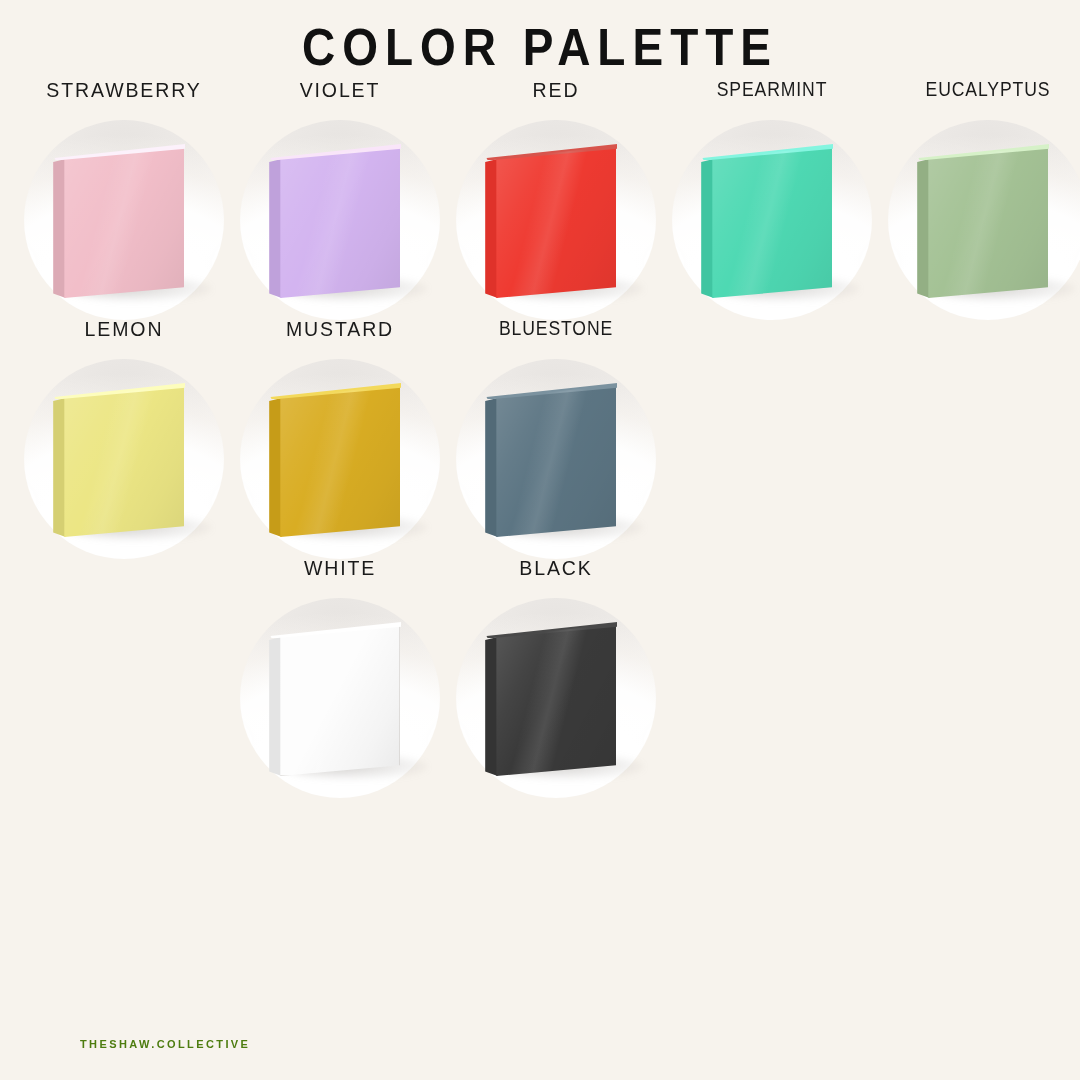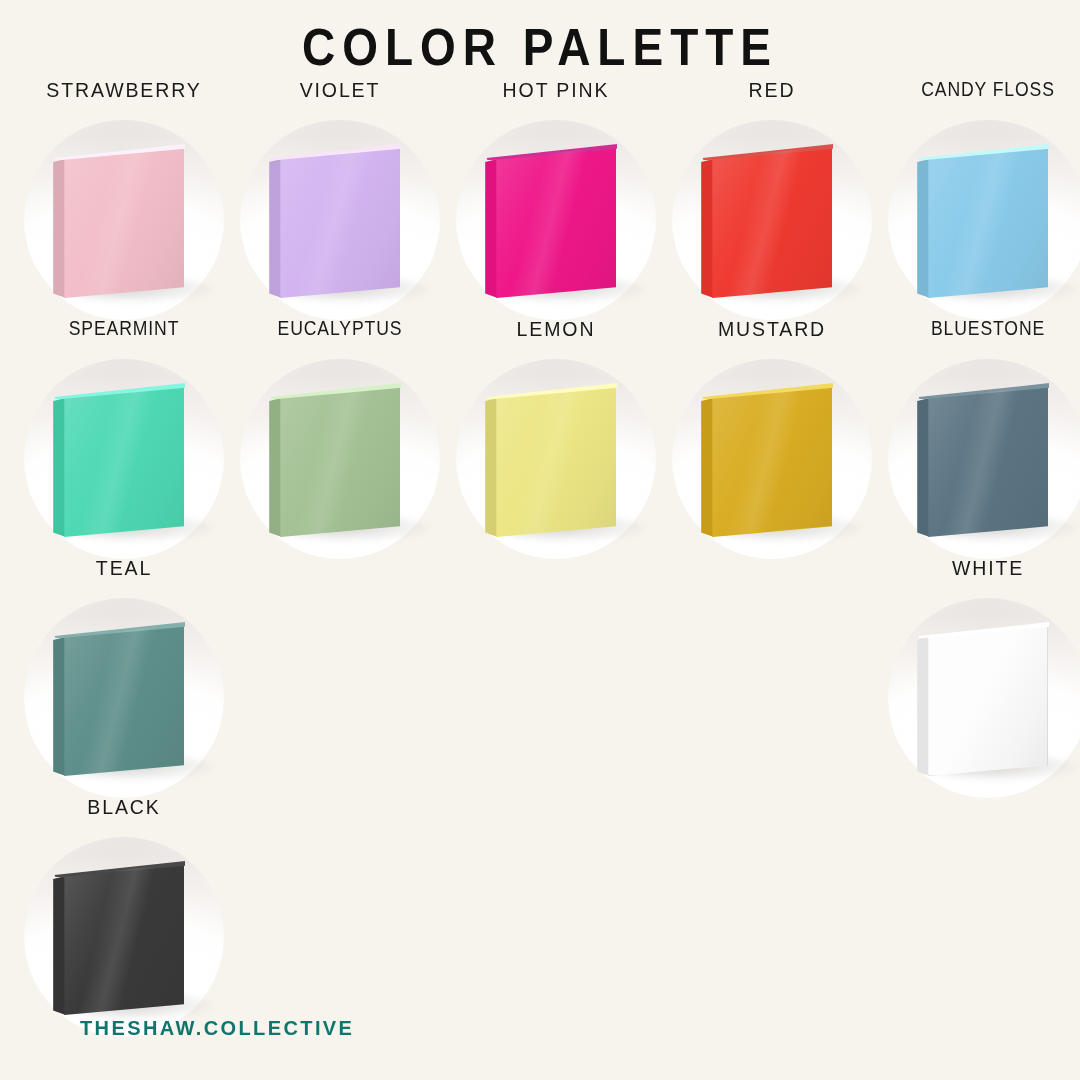--- a/index.html
+++ b/index.html
@@ -150,26 +150,26 @@
       rgba(255,255,255,0.00) 60%);
     pointer-events: none;
   }
   
   .tile[data-outline="1"] .tile-face { box-shadow: inset 0 0 0 1px rgba(205,202,198,0.55); }
 
   
   .footer-brand {
     position: absolute;
     left: 80px;
-    bottom: 40px;
+    bottom: 30px;
     font-family: "Liberation Sans", sans-serif;
     font-weight: bold;
-    font-size: 20px;
+    font-size: 11px;
     letter-spacing: 2.4px;
-    color: #0f766e;
+    color: #4d7c0f;
   }
 </style>
 </head>
 <body>
 
 <h1 class="page-title">COLOR PALETTE</h1>
 
 <div class="palette-grid">
     <div class="swatch-cell">
       <div class="swatch-label">STRAWBERRY</div>
@@ -189,48 +189,24 @@
         <div class="tile-shadow"></div>
         <div class="tile" style="--c: #d3b4f0;">
           <div class="tile-edge"></div>
           <div class="tile-face"></div>
           <div class="tile-top"></div>
           <div class="tile-gloss"></div>
         </div>
       </div>
     </div>
     <div class="swatch-cell">
-      <div class="swatch-label">HOT PINK</div>
-      <div class="swatch-disc">
-        <div class="tile-shadow"></div>
-        <div class="tile" style="--c: #ef1789;">
-          <div class="tile-edge"></div>
-          <div class="tile-face"></div>
-          <div class="tile-top"></div>
-          <div class="tile-gloss"></div>
-        </div>
-      </div>
-    </div>
-    <div class="swatch-cell">
       <div class="swatch-label">RED</div>
       <div class="swatch-disc">
         <div class="tile-shadow"></div>
         <div class="tile" style="--c: #ef3a31;">
-          <div class="tile-edge"></div>
-          <div class="tile-face"></div>
-          <div class="tile-top"></div>
-          <div class="tile-gloss"></div>
-        </div>
-      </div>
-    </div>
-    <div class="swatch-cell" data-wide="1">
-      <div class="swatch-label">CANDY FLOSS</div>
-      <div class="swatch-disc">
-        <div class="tile-shadow"></div>
-        <div class="tile" style="--c: #8acbea;">
           <div class="tile-edge"></div>
           <div class="tile-face"></div>
           <div class="tile-top"></div>
           <div class="tile-gloss"></div>
         </div>
       </div>
     </div>
     <div class="swatch-cell" data-wide="1">
       <div class="swatch-label">SPEARMINT</div>
       <div class="swatch-disc">
@@ -277,32 +253,20 @@
           <div class="tile-top"></div>
           <div class="tile-gloss"></div>
         </div>
       </div>
     </div>
     <div class="swatch-cell" data-wide="1">
       <div class="swatch-label">BLUESTONE</div>
       <div class="swatch-disc">
         <div class="tile-shadow"></div>
         <div class="tile" style="--c: #5c7583;">
-          <div class="tile-edge"></div>
-          <div class="tile-face"></div>
-          <div class="tile-top"></div>
-          <div class="tile-gloss"></div>
-        </div>
-      </div>
-    </div>
-    <div class="swatch-cell">
-      <div class="swatch-label">TEAL</div>
-      <div class="swatch-disc">
-        <div class="tile-shadow"></div>
-        <div class="tile" style="--c: #5e8f8a;">
           <div class="tile-edge"></div>
           <div class="tile-face"></div>
           <div class="tile-top"></div>
           <div class="tile-gloss"></div>
         </div>
       </div>
     </div>
     <div class="swatch-cell empty"></div>
     <div class="swatch-cell empty"></div>
     <div class="swatch-cell empty"></div>

